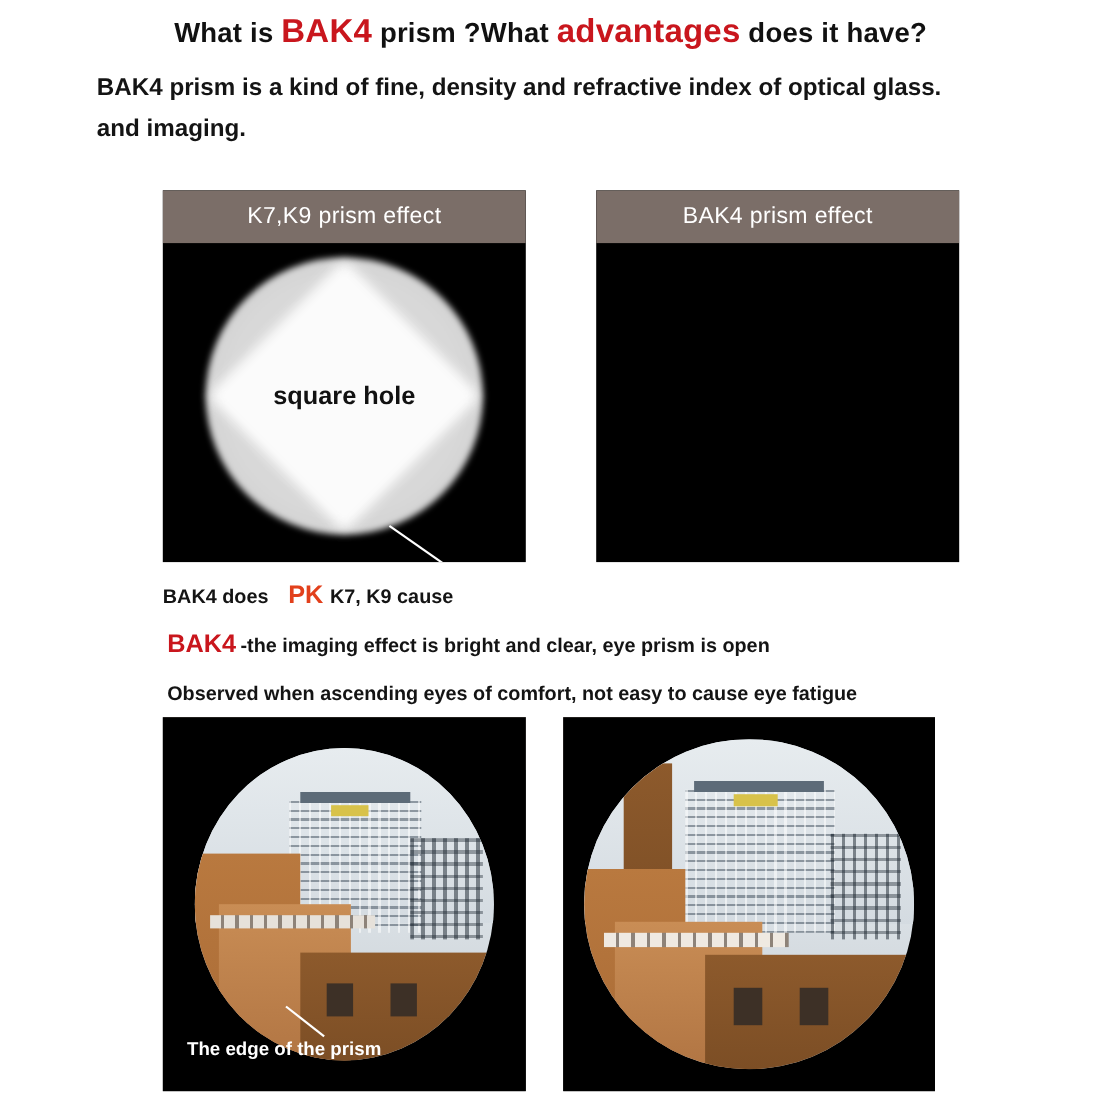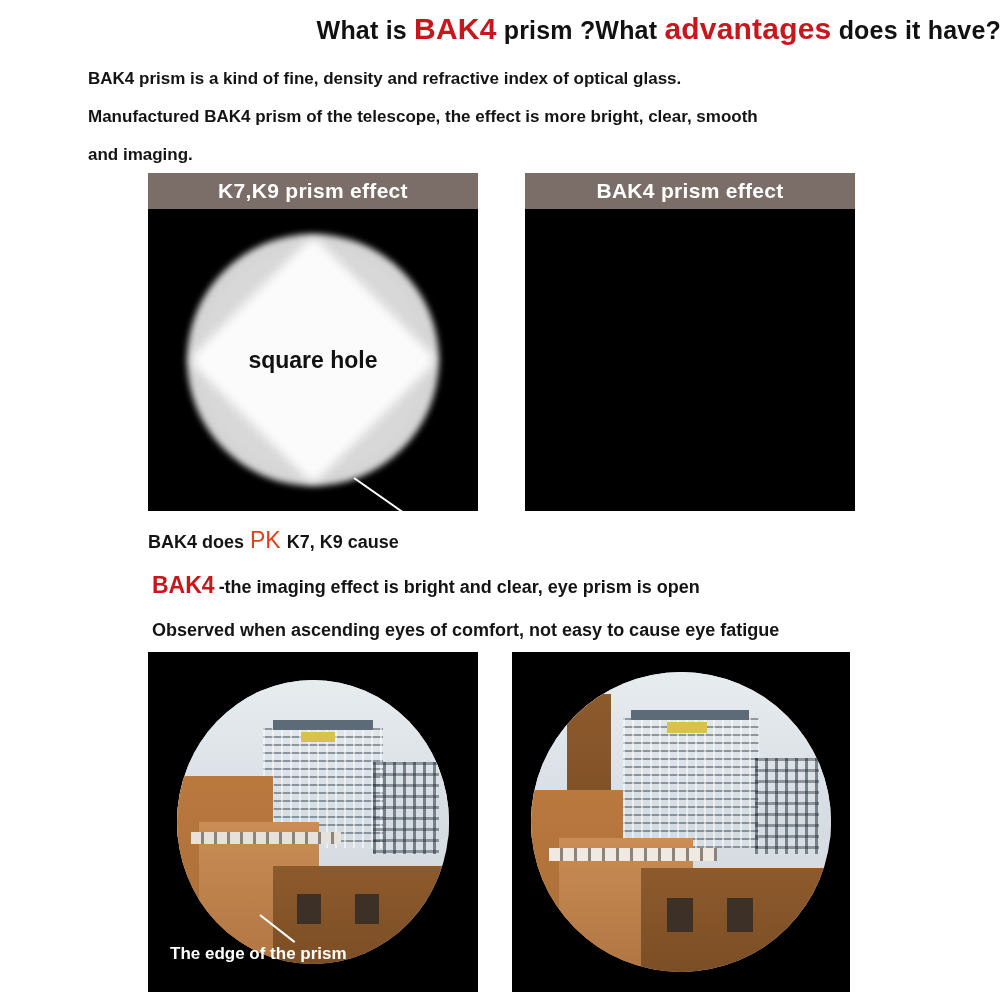--- a/index.html
+++ b/index.html
@@ -20,75 +20,75 @@
     height: 1001px;
     background: #ffffff;
   }
 
   
   .headline {
     position: absolute;
     top: 12px;
     left: 0;
     width: 1001px;
-    text-align: right;
+    text-align: center;
     font-size: 25px;
     font-weight: bold;
     letter-spacing: 0.2px;
     white-space: nowrap;
   }
   .headline .big-red {
     color: #c9161d;
     font-size: 30px;
     font-weight: bold;
   }
   .headline .plain {
     color: #111111;
   }
 
   
   .intro {
     position: absolute;
     left: 88px;
     top: 60px;
     width: 860px;
-    font-size: 17px;
+    font-size: 22px;
     font-weight: bold;
     line-height: 38px;
     color: #141414;
   }
 
   
   .fig {
     position: absolute;
     background: #000000;
     overflow: hidden;
   }
   .fig .cap-bar {
     position: absolute;
     top: 0;
     left: 0;
     right: 0;
-    height: 36px;
+    height: 48px;
     background: #7b6e68;
     color: #ffffff;
     font-size: 21px;
-    font-weight: bold;
+    font-weight: normal;
     display: flex;
     align-items: center;
     justify-content: center;
     letter-spacing: 0.3px;
   }
   .fig .cap-bar.dark {
     background: #6d625e;
   }
 
   
   #fig-k7 { left: 148px; top: 173px; width: 330px; height: 338px; }
-  #fig-bak4 { left: 525px; top: 173px; width: 330px; height: 338px; }
+  #fig-bak4 { left: 542px; top: 173px; width: 330px; height: 338px; }
 
   .blob-wrap {
     position: absolute;
     inset: 0;
     top: 36px;
     border-radius: 21px;
   }
   .glow-circle {
     position: absolute;
     left: 50%;
@@ -156,22 +156,23 @@
     left: 148px;
     top: 527px;
     font-size: 18px;
     font-weight: bold;
     color: #141414;
     white-space: nowrap;
   }
   .pk-line .pk {
     color: #e2401c;
     font-size: 23px;
-    font-weight: normal;
+    font-weight: bold;
     padding: 0 6px;
+    margin-left: 12px;
   }
   .bak4-line {
     position: absolute;
     left: 152px;
     top: 572px;
     font-size: 18px;
     font-weight: bold;
     color: #141414;
     white-space: nowrap;
   }
@@ -257,21 +258,20 @@
 <body>
 
 <div class="page">
 
   <div class="headline">
     <span class="plain">What is </span><span class="big-red">BAK4</span><span class="plain"> prism ?What </span><span class="big-red">advantages</span><span class="plain"> does it have?</span>
   </div>
 
   <div class="intro">
     <div>BAK4 prism is a kind of fine, density and refractive index of optical glass.</div>
-    <div>Manufactured BAK4 prism of the telescope, the effect is more bright, clear, smooth</div>
     <div>and imaging.</div>
   </div>
 
   <div class="fig" id="fig-k7">
     <div class="cap-bar">K7,K9 prism effect</div>
     <div class="blob-wrap">
       <div class="glow-circle" id="k7-circle"></div>
       <div id="k7-square"></div>
       <div class="hole-label">square hole</div>
       <div class="edge-line" id="edge-line-1"></div>

